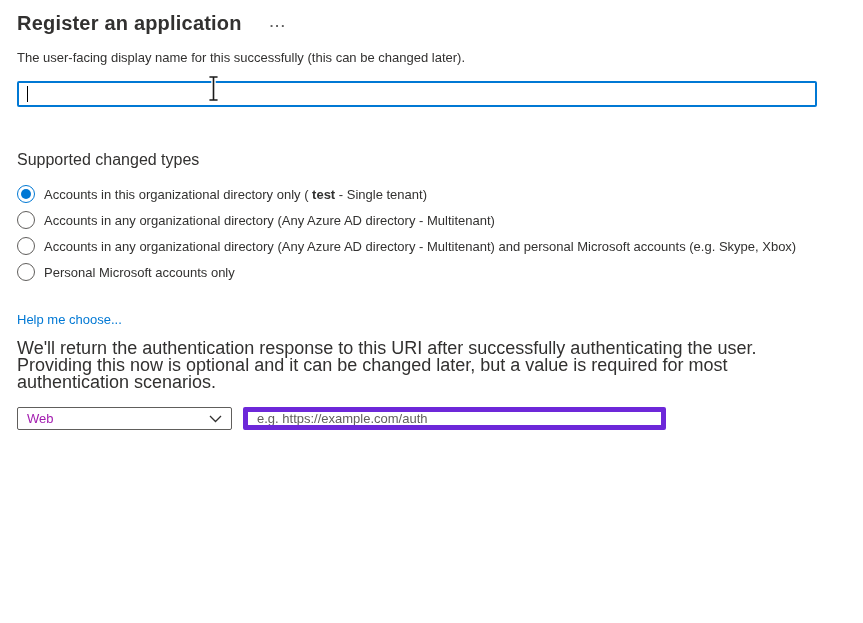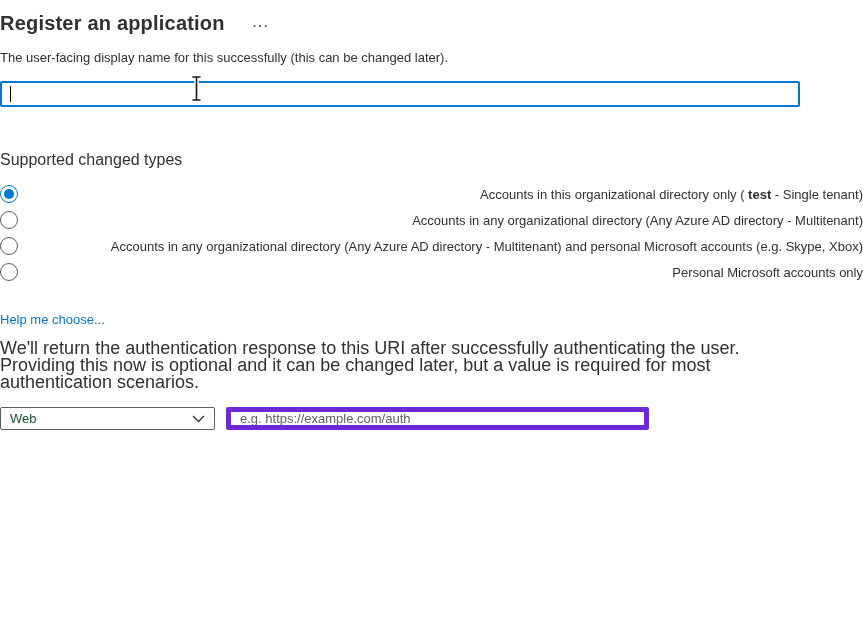--- a/index.html
+++ b/index.html
@@ -6,21 +6,21 @@
   html, body { margin: 0; padding: 0; }
   body {
     width: 863px;
     height: 623px;
     background: #ffffff;
     font-family: "Liberation Sans", sans-serif;
     color: #323130;
     position: relative;
     overflow: hidden;
   }
-  .page { padding-top: 8px; position: relative; }
+  .page { padding-left: 17px; padding-top: 8px; position: relative; }
 
   
   .title-row { display: flex; align-items: center; gap: 26px; height: 30px; }
   .page-title { font-size: 20px; font-weight: 700; color: #323130; letter-spacing: 0.2px; }
   .more-btn {
     color: #5c5c5c; font-size: 13px; font-weight: 700; letter-spacing: 2px;
     line-height: 10px; cursor: pointer; padding: 2px 2px; user-select: none;
   }
 
   
@@ -39,21 +39,21 @@
   }
   .ibeam-cursor { position: absolute; left: 190px; top: -6px; pointer-events: none; }
 
   
   .section-heading { font-size: 16px; font-weight: 400; color: #323130; }
   .sat-heading { margin-top: 44px; }
   .question { margin-top: 17px; font-size: 13px; }
 
   
   .radio-group { margin-top: 12px; }
-  .radio-row { display: flex; align-items: center; height: 26px; cursor: pointer; justify-content: space-between; }
+  .radio-row { display: flex; align-items: center; height: 26px; cursor: pointer; }
   .radio {
     width: 18px; height: 18px; border-radius: 50%; border: 1px solid #605e5c;
     background: #fff; flex: 0 0 18px; position: relative; margin-right: 9px;
   }
   .radio.selected { border-color: #0078d4; }
   .radio.selected .dot {
     position: absolute; left: 3px; top: 3px; width: 10px; height: 10px;
     border-radius: 50%; background: #0078d4;
   }
   .radio-label { font-size: 13px; color: #323130; white-space: pre; }
@@ -65,21 +65,21 @@
   }
 
   
   .redirect-heading { margin-top: 49px; }
   .redirect-desc { margin-top: 12px; font-size: 18px; line-height: 17px; max-width: 790px; }
 
   .uri-row { margin-top: 16px; display: flex; gap: 11px; align-items: center; }
   .platform-select {
     width: 215px; height: 23px; border: 1px solid #605e5c; border-radius: 2px;
     background: #fff; display: flex; align-items: center; justify-content: space-between;
-    padding: 0 9px; font-size: 13px; color: #14532d; cursor: pointer;
+    padding: 0 9px; font-size: 13px; color: #a21caf; cursor: pointer;
   }
   .chevron-icon { display: flex; align-items: center; }
   .uri-input {
     width: 423px; height: 23px; border: 5px solid #6d28d9; border-radius: 2px;
     font-size: 13px; font-family: "Liberation Sans", sans-serif; padding: 0 9px;
     color: #323130; outline: none;
   }
   .uri-input::placeholder { color: #605e5c; opacity: 1; }
 </style>
 </head>

